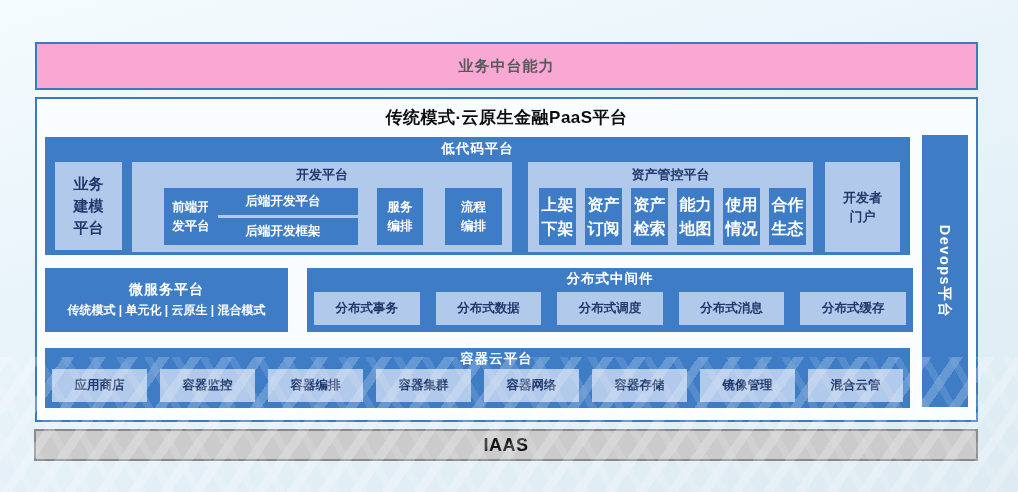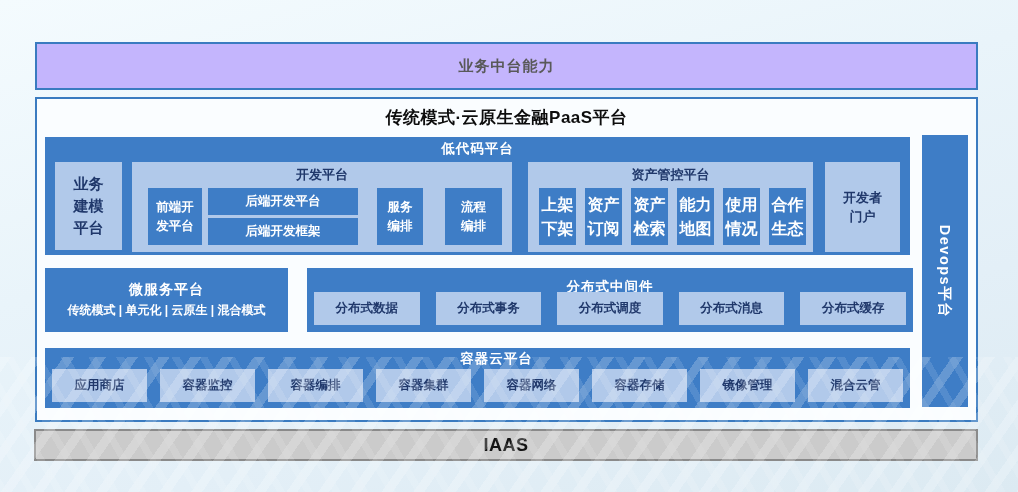--- a/index.html
+++ b/index.html
@@ -15,21 +15,21 @@
     background:
       repeating-linear-gradient(125deg, rgba(255,255,255,0.55) 0 9px, rgba(255,255,255,0) 9px 26px),
       repeating-linear-gradient(60deg, rgba(255,255,255,0.30) 0 7px, rgba(255,255,255,0) 7px 24px);
     opacity:.38; pointer-events:none;
   }
   .pre { white-space:pre-line; }
 
   
   .top-banner{
     position:absolute; left:35px; top:42px; width:943px; height:48px;
-    background:#c4b5fd; border:2px solid #3a7bc0;
+    background:#f9a8d4; border:2px solid #3a7bc0;
     display:flex; align-items:center; justify-content:center;
   }
   .top-banner span{ color:#595959; font-weight:bold; font-size:15px; letter-spacing:1px; }
 
   
   .main-box{
     position:absolute; left:35px; top:97px; width:943px; height:325px;
     background:#fafdff; border:2px solid #3a7bc0;
   }
   .main-title{
@@ -51,42 +51,42 @@
     display:flex; align-items:center; justify-content:center; text-align:center;
   }
 
   
   .lowcode{ left:8px; top:38px; width:865px; height:118px; }
   .biz-model{ position:absolute; left:10px; top:25px; width:67px; height:88px; font-size:15px; line-height:1.45; }
   .dev-container{ position:absolute; left:87px; top:25px; width:380px; height:90px; background:#b1c9ea; }
   .sub-title{
     display:block; text-align:center; color:#20386b; font-weight:600; font-size:13px; padding-top:4px;
   }
-  .frontend{ position:absolute; left:16px; top:26px; width:54px; height:57px; font-size:12.5px; line-height:1.5; }
+  .frontend{ position:absolute; left:32px; top:26px; width:54px; height:57px; font-size:12.5px; line-height:1.5; }
   .backend-stack{ position:absolute; left:76px; top:26px; width:150px; height:57px; display:flex; flex-direction:column; gap:3px; }
   .backend-stack .blue-box{ flex:1; font-size:12.5px; }
   .service-orch{ position:absolute; left:245px; top:26px; width:46px; height:57px; font-size:12.5px; line-height:1.5; }
   .process-orch{ position:absolute; left:313px; top:26px; width:57px; height:57px; font-size:12.5px; line-height:1.5; }
 
   .asset-container{ position:absolute; left:483px; top:25px; width:285px; height:90px; background:#b1c9ea; }
   .asset-items{ position:absolute; left:11px; top:26px; right:7px; height:57px; display:flex; gap:9px; }
   .asset-items .blue-box{ flex:1; font-size:16px; line-height:1.5; }
 
   .dev-portal{ position:absolute; left:780px; top:25px; width:75px; height:90px; font-size:13px; line-height:1.5; }
 
   
   .microservice{
     left:8px; top:169px; width:243px; height:64px;
     display:flex; flex-direction:column; align-items:center; justify-content:center; gap:3px;
   }
   .microservice .ms-title{ color:#fff; font-weight:bold; font-size:14px; letter-spacing:1px; }
   .microservice .ms-sub{ color:#fff; font-weight:600; font-size:12px; }
 
   .middleware{ left:270px; top:169px; width:606px; height:64px; }
-  .middleware .sec-title{ padding-top:10px; }
+  .middleware .sec-title{ padding-top:2px; }
   .mw-items{ position:absolute; left:7px; right:7px; top:24px; height:33px; display:flex; gap:16px; }
   .mw-items .light-box{ flex:1; font-size:12.5px; }
 
   
   .container-cloud{ left:8px; top:249px; width:865px; height:60px;padding-left:38px; }
   .container-cloud .sec-title{ padding-top:2px; }
   .cc-items{ position:absolute; left:7px; right:7px; top:21px; height:33px; display:flex; gap:13px; }
   .cc-items .light-box{ flex:1; font-size:12.5px; }
 
   
@@ -161,22 +161,22 @@
   </div>
 
   <div class="blue-section microservice">
     <span class="ms-title">微服务平台</span>
     <span class="ms-sub">传统模式 | 单元化 | 云原生 | 混合模式</span>
   </div>
 
   <div class="blue-section middleware">
     <span class="sec-title">分布式中间件</span>
     <div class="mw-items">
+      <div class="light-box">分布式事务</div>
       <div class="light-box">分布式数据</div>
-      <div class="light-box">分布式事务</div>
       <div class="light-box">分布式调度</div>
       <div class="light-box">分布式消息</div>
       <div class="light-box">分布式缓存</div>
     </div>
   </div>
 
   <div class="blue-section container-cloud">
     <span class="sec-title">容器云平台</span>
     <div class="cc-items">
       <div class="light-box">应用商店</div>

